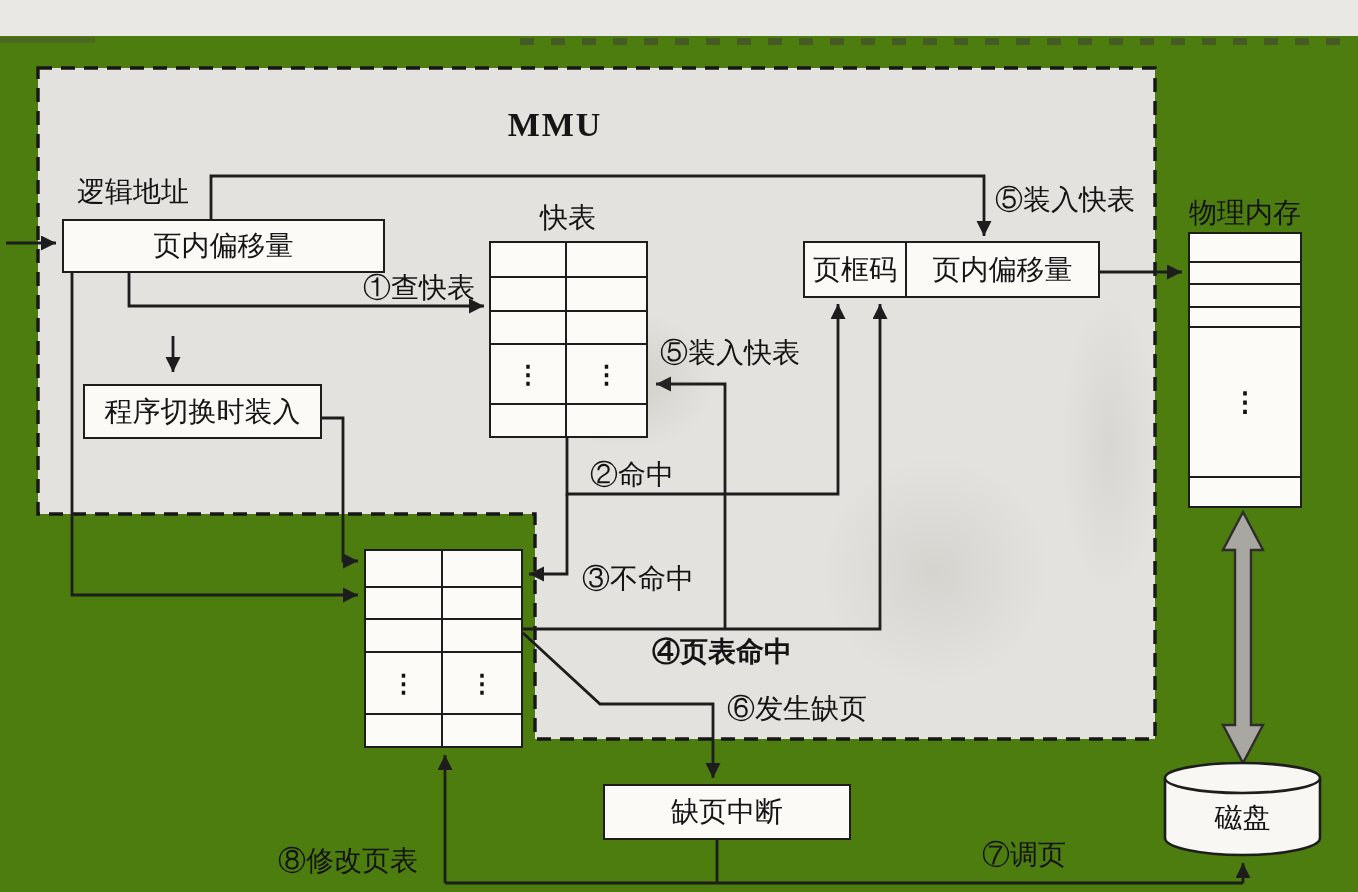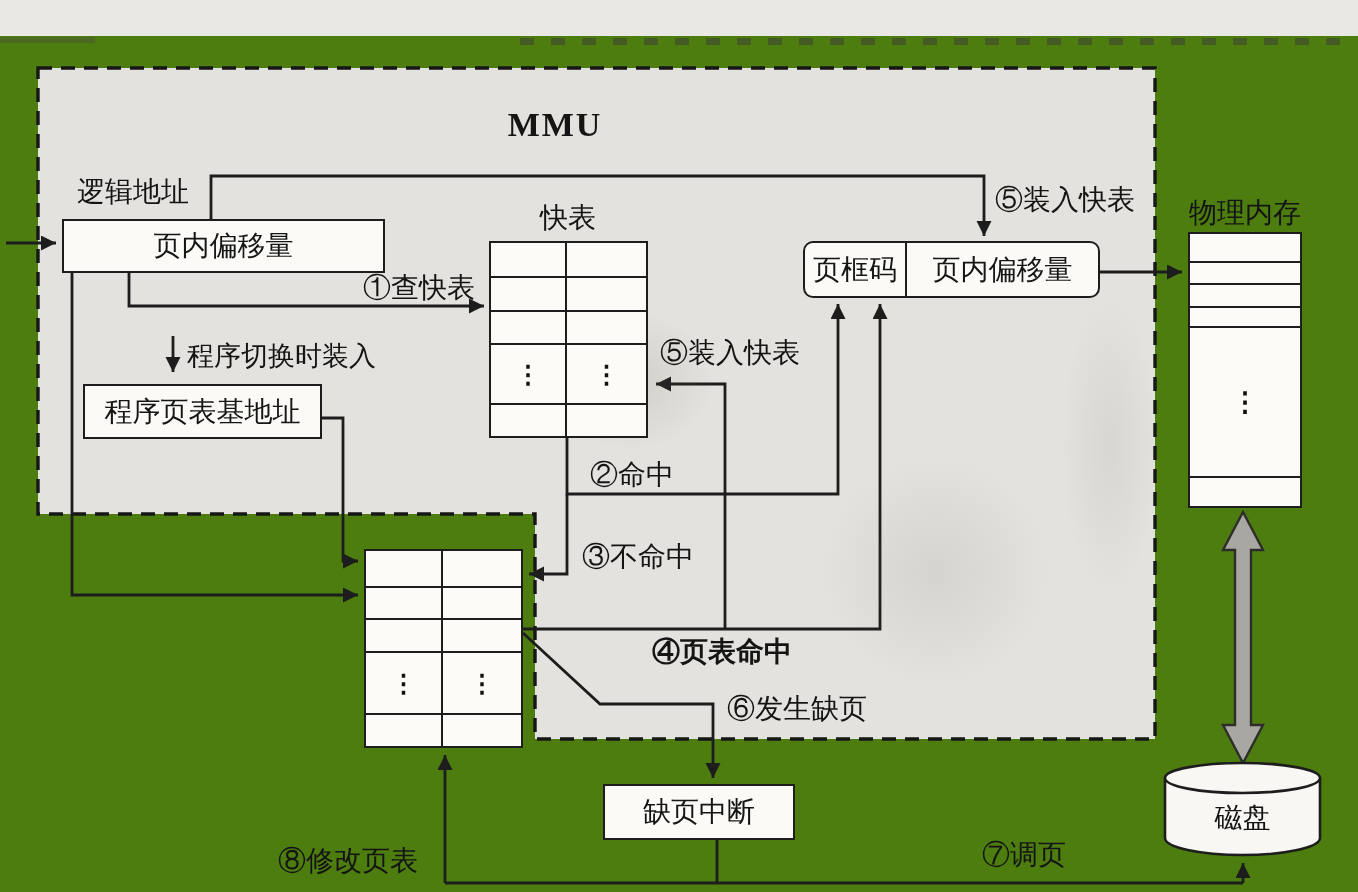--- a/index.html
+++ b/index.html
@@ -71,43 +71,42 @@
   <div class="smudge" style="left:820px;top:420px;width:230px;height:230px;opacity:.12;
        background:radial-gradient(closest-side,#6f6a62,transparent);"></div>
   <div class="smudge" style="left:1060px;top:260px;width:100px;height:300px;opacity:.10;
        background:radial-gradient(closest-side,#6f6a62,transparent);"></div>
 
   <div class="mmu-title ctr" style="left:500px;top:70px;width:110px;">MMU</div>
   <div class="lbl" style="left:77px;top:140px;">逻辑地址</div>
   <div class="lbl ctr" style="left:513px;top:166px;width:110px;">快表</div>
   <div class="lbl" style="left:995px;top:148px;">⑤装入快表</div>
   <div class="lbl ctr" style="left:1184px;top:161px;width:122px;">物理内存</div>
-  <div class="lbl" style="left:187px;top:305px;font-size:27px;">程序切换时装入</div>
 
   <div class="lbl" style="left:363px;top:236px;">①查快表</div>
   <div class="lbl" style="left:590px;top:423px;">②命中</div>
-  <div class="lbl" style="left:582px;top:505px;">③不命中</div>
+  <div class="lbl" style="left:582px;top:527px;">③不命中</div>
   <div class="lbl" style="left:652px;top:600px;font-weight:bold;">④页表命中</div>
   <div class="lbl" style="left:660px;top:301px;">⑤装入快表</div>
   <div class="lbl" style="left:727px;top:657px;">⑥发生缺页</div>
   <div class="lbl" style="left:982px;top:803px;">⑦调页</div>
   <div class="lbl" style="left:278px;top:809px;">⑧修改页表</div>
 
   <div class="fieldbox" style="left:62px;top:183px;width:323px;height:54px;">
     <div class="fcell last">页内偏移量</div>
   </div>
 
-  <div class="fieldbox" style="left:803px;top:205px;width:297px;height:57px;border-radius:10px;">
+  <div class="fieldbox" style="left:803px;top:205px;width:297px;height:57px;">
     <div class="fcell" style="width:102px;">页框码</div>
     <div class="fcell last">页内偏移量</div>
   </div>
 
-  <div class="bigbox" style="left:83px;top:348px;width:239px;height:55px;">程序页表基地址</div>
+  <div class="bigbox" style="left:83px;top:348px;width:239px;height:55px;">程序切换时装入</div>
 
-  <div class="bigbox" style="left:603px;top:748px;width:192px;height:56px;">缺页中断</div>
+  <div class="bigbox" style="left:603px;top:748px;width:248px;height:56px;">缺页中断</div>
 
   <div class="tbl" style="left:489px;top:205px;width:159px;height:197px;">
     <div class="tr first" style="height:33px;">
       <div class="td" style="width:76px;"></div>
         <div class="td last"></div>
       </div>
     <div class="tr" style="height:34px;">
       <div class="td" style="width:76px;"></div>
         <div class="td last"></div>
       </div>

